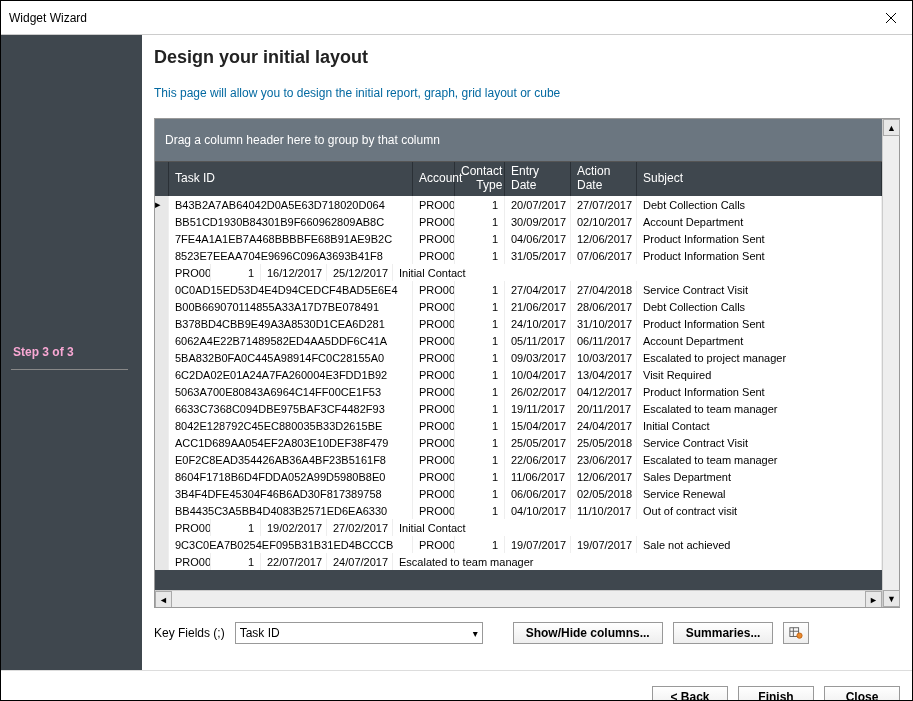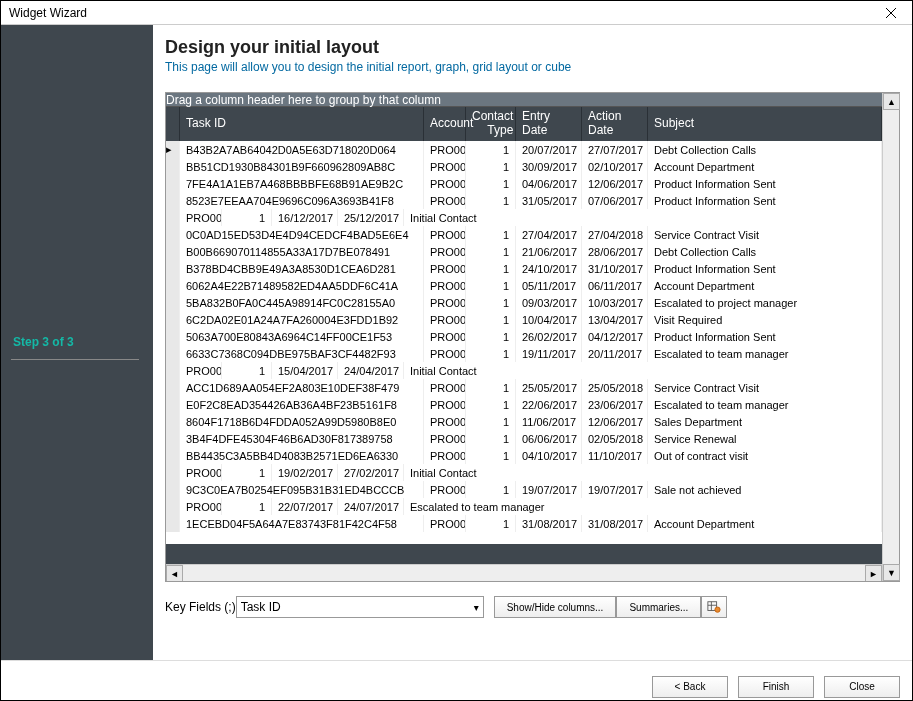--- a/index.html
+++ b/index.html
@@ -7,44 +7,44 @@
     font-family: "Segoe UI", Tahoma, sans-serif;
     font-size: 12px;
     background: #fff;
     color: #000;
     width: 913px;
     height: 701px;
     overflow: hidden;
     border: 1px solid #000;
   }
   .titlebar {
-    height: 24px;
+    height: 34px;
     display: flex;
     align-items: center;
     justify-content: space-between;
     padding: 0 6px 0 8px;
     border-bottom: 1px solid #ccc;
     background: #fff;
   }
   .titlebar .title { font-size: 12px; }
   .closebtn {
     width: 30px; height: 20px;
     display: flex; align-items: center; justify-content: center;
     font-size: 14px;
     cursor: default;
   }
   .closebtn svg { width: 10px; height: 10px; }
   .main {
     display: flex;
     height: 635px;
   }
   .sidebar {
-    width: 152px;
+    width: 141px;
     background: #3f474e;
-    color: #14b8a6;
+    color: #f9a8d4;
     position: relative;
     flex-shrink: 0;
   }
   .steplabel {
     position: absolute;
     top: 310px;
     left: 12px;
     font-weight: bold;
     font-size: 12px;
   }
@@ -58,47 +58,47 @@
   }
   .content {
     flex: 1;
     padding: 12px 12px 8px 12px;
     position: relative;
   }
   .page-title {
     font-size: 18px;
     font-weight: bold;
     color: #222;
-    margin-bottom: 2px;
+    margin-bottom: 18px;
   }
   .page-sub {
     font-size: 12px;
     color: #0369a1;
     margin-bottom: 18px;
   }
   .gridwrap {
     border: 1px solid #999;
     height: 490px;
     position: relative;
     display: flex;
   }
   .gridbody {
     flex: 1;
     display: flex;
     flex-direction: column;
     overflow: hidden;
   }
   .grouprow {
-    height: 14px;
+    height: 43px;
     background: #6b7680;
     color: #fff;
     font-size: 12px;
     display: flex;
     align-items: center;
-    padding-left: 0;
+    padding-left: 10px;
     border-bottom: 1px solid #555;
   }
   .headrow {
     height: 34px;
     background: #3f474e;
     color: #fff;
     display: flex;
     font-size: 12px;
     align-items: stretch;
   }
@@ -169,42 +169,43 @@
     height: 17px; width: 17px;
     background: #e8e8e8;
     border: 1px solid #aaa;
     display:flex; align-items:center; justify-content:center;
     font-size:9px;
   }
   .vscroll .track { flex:1; background:#eee; }
   .keyrow {
     display: flex;
     align-items: center;
-    gap: 0;
+    gap: 10px;
     margin-top: 14px;
   }
   .keyrow label { font-size: 12px; }
   .combo {
     width: 248px; height: 22px;
     border: 1px solid #999;
     background: #fff;
     display: flex; align-items: center;
     padding: 0 4px;
     gap: 4px;
     justify-content: space-between;
   }
   .combo .chev { font-size: 10px; }
   .btn {
     height: 22px;
     border: 1px solid #999;
     background: linear-gradient(#fff,#eee);
     padding: 0 12px;
-    font-size: 10px;
+    font-size: 12px;
     display:flex; align-items:center;
     cursor: default;
+    font-weight: bold;
   }
   .iconbtn {
     width: 26px; height: 22px;
     border: 1px solid #999;
     background: linear-gradient(#fff,#eee);
     display:flex; align-items:center; justify-content:center;
   }
   .iconbtn svg { width: 14px; height: 14px; }
   .footer {
     height: 52px;
@@ -364,20 +365,21 @@
               <div class="rc colhandle"></div>
               <div class="rc c-task">6633C7368C094DBE975BAF3CF4482F93</div>
               <div class="rc c-acct">PRO00:</div>
               <div class="rc c-ctype">1</div>
               <div class="rc c-entry">19/11/2017</div>
               <div class="rc c-action">20/11/2017</div>
               <div class="rc c-subj">Escalated to team manager</div>
             </div>
             <div class="row">
               <div class="rc colhandle"></div>
+              <div class="rc c-task">8042E128792C45EC880035B33D2615BE</div>
               <div class="rc c-acct">PRO00:</div>
               <div class="rc c-ctype">1</div>
               <div class="rc c-entry">15/04/2017</div>
               <div class="rc c-action">24/04/2017</div>
               <div class="rc c-subj">Initial Contact</div>
             </div>
             <div class="row">
               <div class="rc colhandle"></div>
               <div class="rc c-task">ACC1D689AA054EF2A803E10DEF38F479</div>
               <div class="rc c-acct">PRO00!</div>

